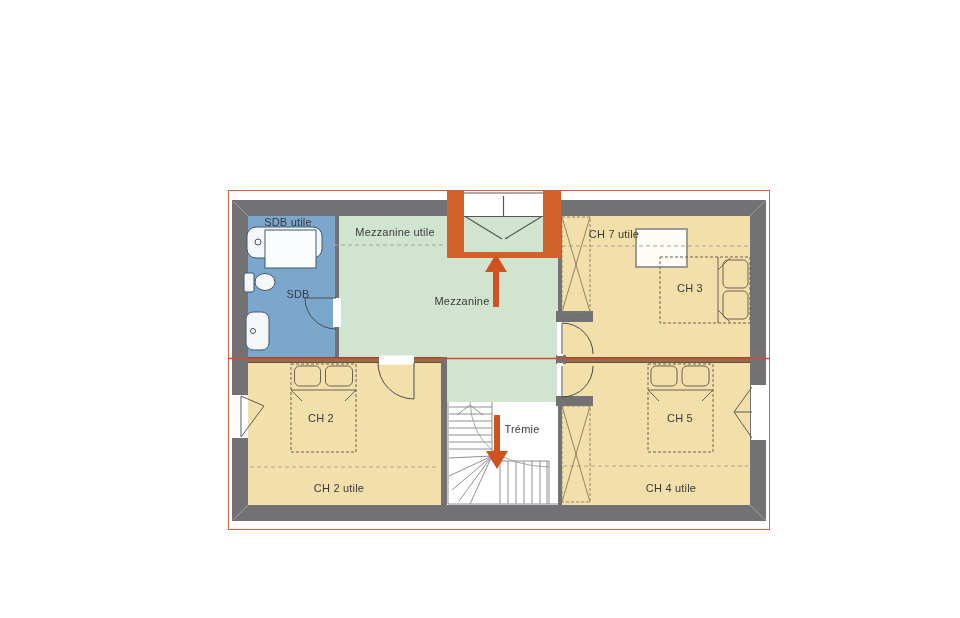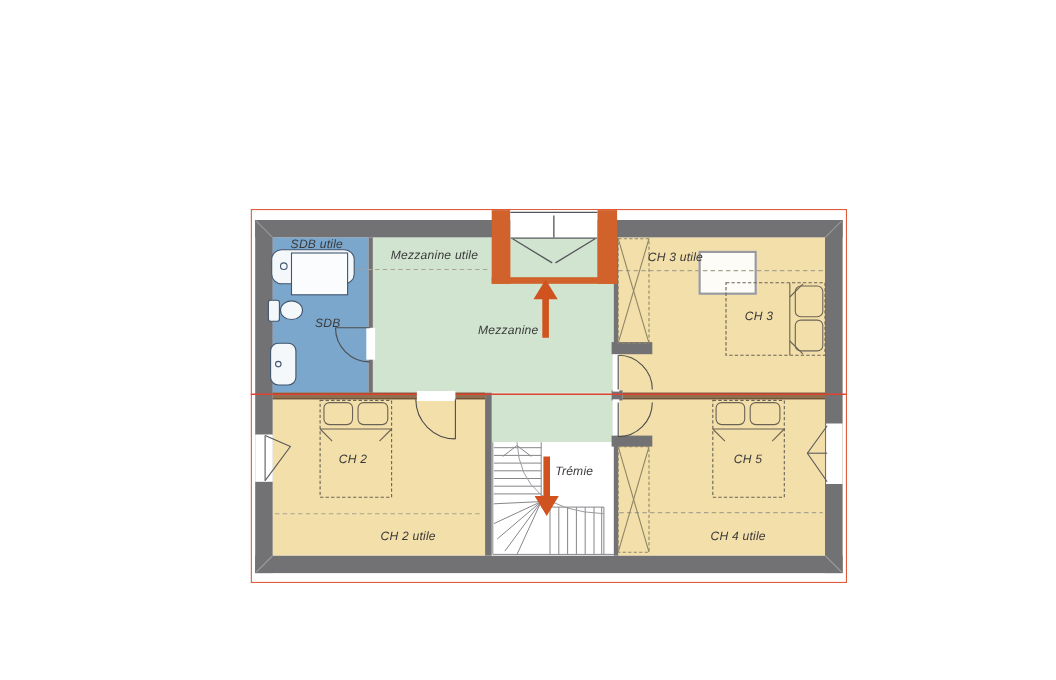--- a/index.html
+++ b/index.html
@@ -1,17 +1,17 @@
 <!DOCTYPE html>
 <html><head>
 <meta charset="utf-8">
 <style>
   html,body{margin:0;padding:0;background:#ffffff;}
   #canvas{position:relative;width:960px;height:552px;background:#ffffff;overflow:hidden;
-          font-family:"Liberation Sans",sans-serif;font-style:italic;}
+          font-family:"Liberation Sans",sans-serif;}
   .abs{position:absolute;}
   .wall{position:absolute;background:#727174;}
   .lbl{position:absolute;transform:translate(-50%,-50%);font-size:11px;color:#3a3a3a;
        white-space:nowrap;letter-spacing:0.2px;}
   svg{position:absolute;left:0;top:0;}
 </style>
 </head>
 <body>
 
 <div id="canvas">
@@ -188,23 +188,23 @@
       <line x1="547" y1="461" x2="547" y2="504"></line>
       <path d="M470,402 Q473,464 549,467" stroke="#9b9b9e"></path>
     </g>
 
     <polygon points="496,254 507,272 499,272 499,307 493,307 493,272 485,272" fill="#d0521e"></polygon>
     <polygon points="497,469 486,451 494,451 494,415 500,415 500,451 508,451" fill="#d0521e"></polygon>
   </svg>
 
   <div class="lbl" style="left:288px;top:222px;">SDB utile</div>
   <div class="lbl" style="left:395px;top:232px;text-align:right;">Mezzanine utile</div>
-  <div class="lbl" style="left:614px;top:234px;">CH 3 utile</div>
+  <div class="lbl" style="left:614px;top:234px;">CH 7 utile</div>
   <div class="lbl" style="left:298px;top:294px;text-align:center;">SDB</div>
   <div class="lbl" style="left:462px;top:301px;">Mezzanine</div>
   <div class="lbl" style="left:690px;top:288px;">CH 3</div>
   <div class="lbl" style="left:321px;top:418px;">CH 2</div>
   <div class="lbl" style="left:522px;top:429px;">Trémie</div>
   <div class="lbl" style="left:680px;top:418px;">CH 5</div>
-  <div class="lbl" style="left:339px;top:488px;margin-left:32px;">CH 2 utile</div>
+  <div class="lbl" style="left:339px;top:488px;">CH 2 utile</div>
   <div class="lbl" style="left:671px;top:488px;">CH 4 utile</div>
 
 </div>
 
 </body></html>

